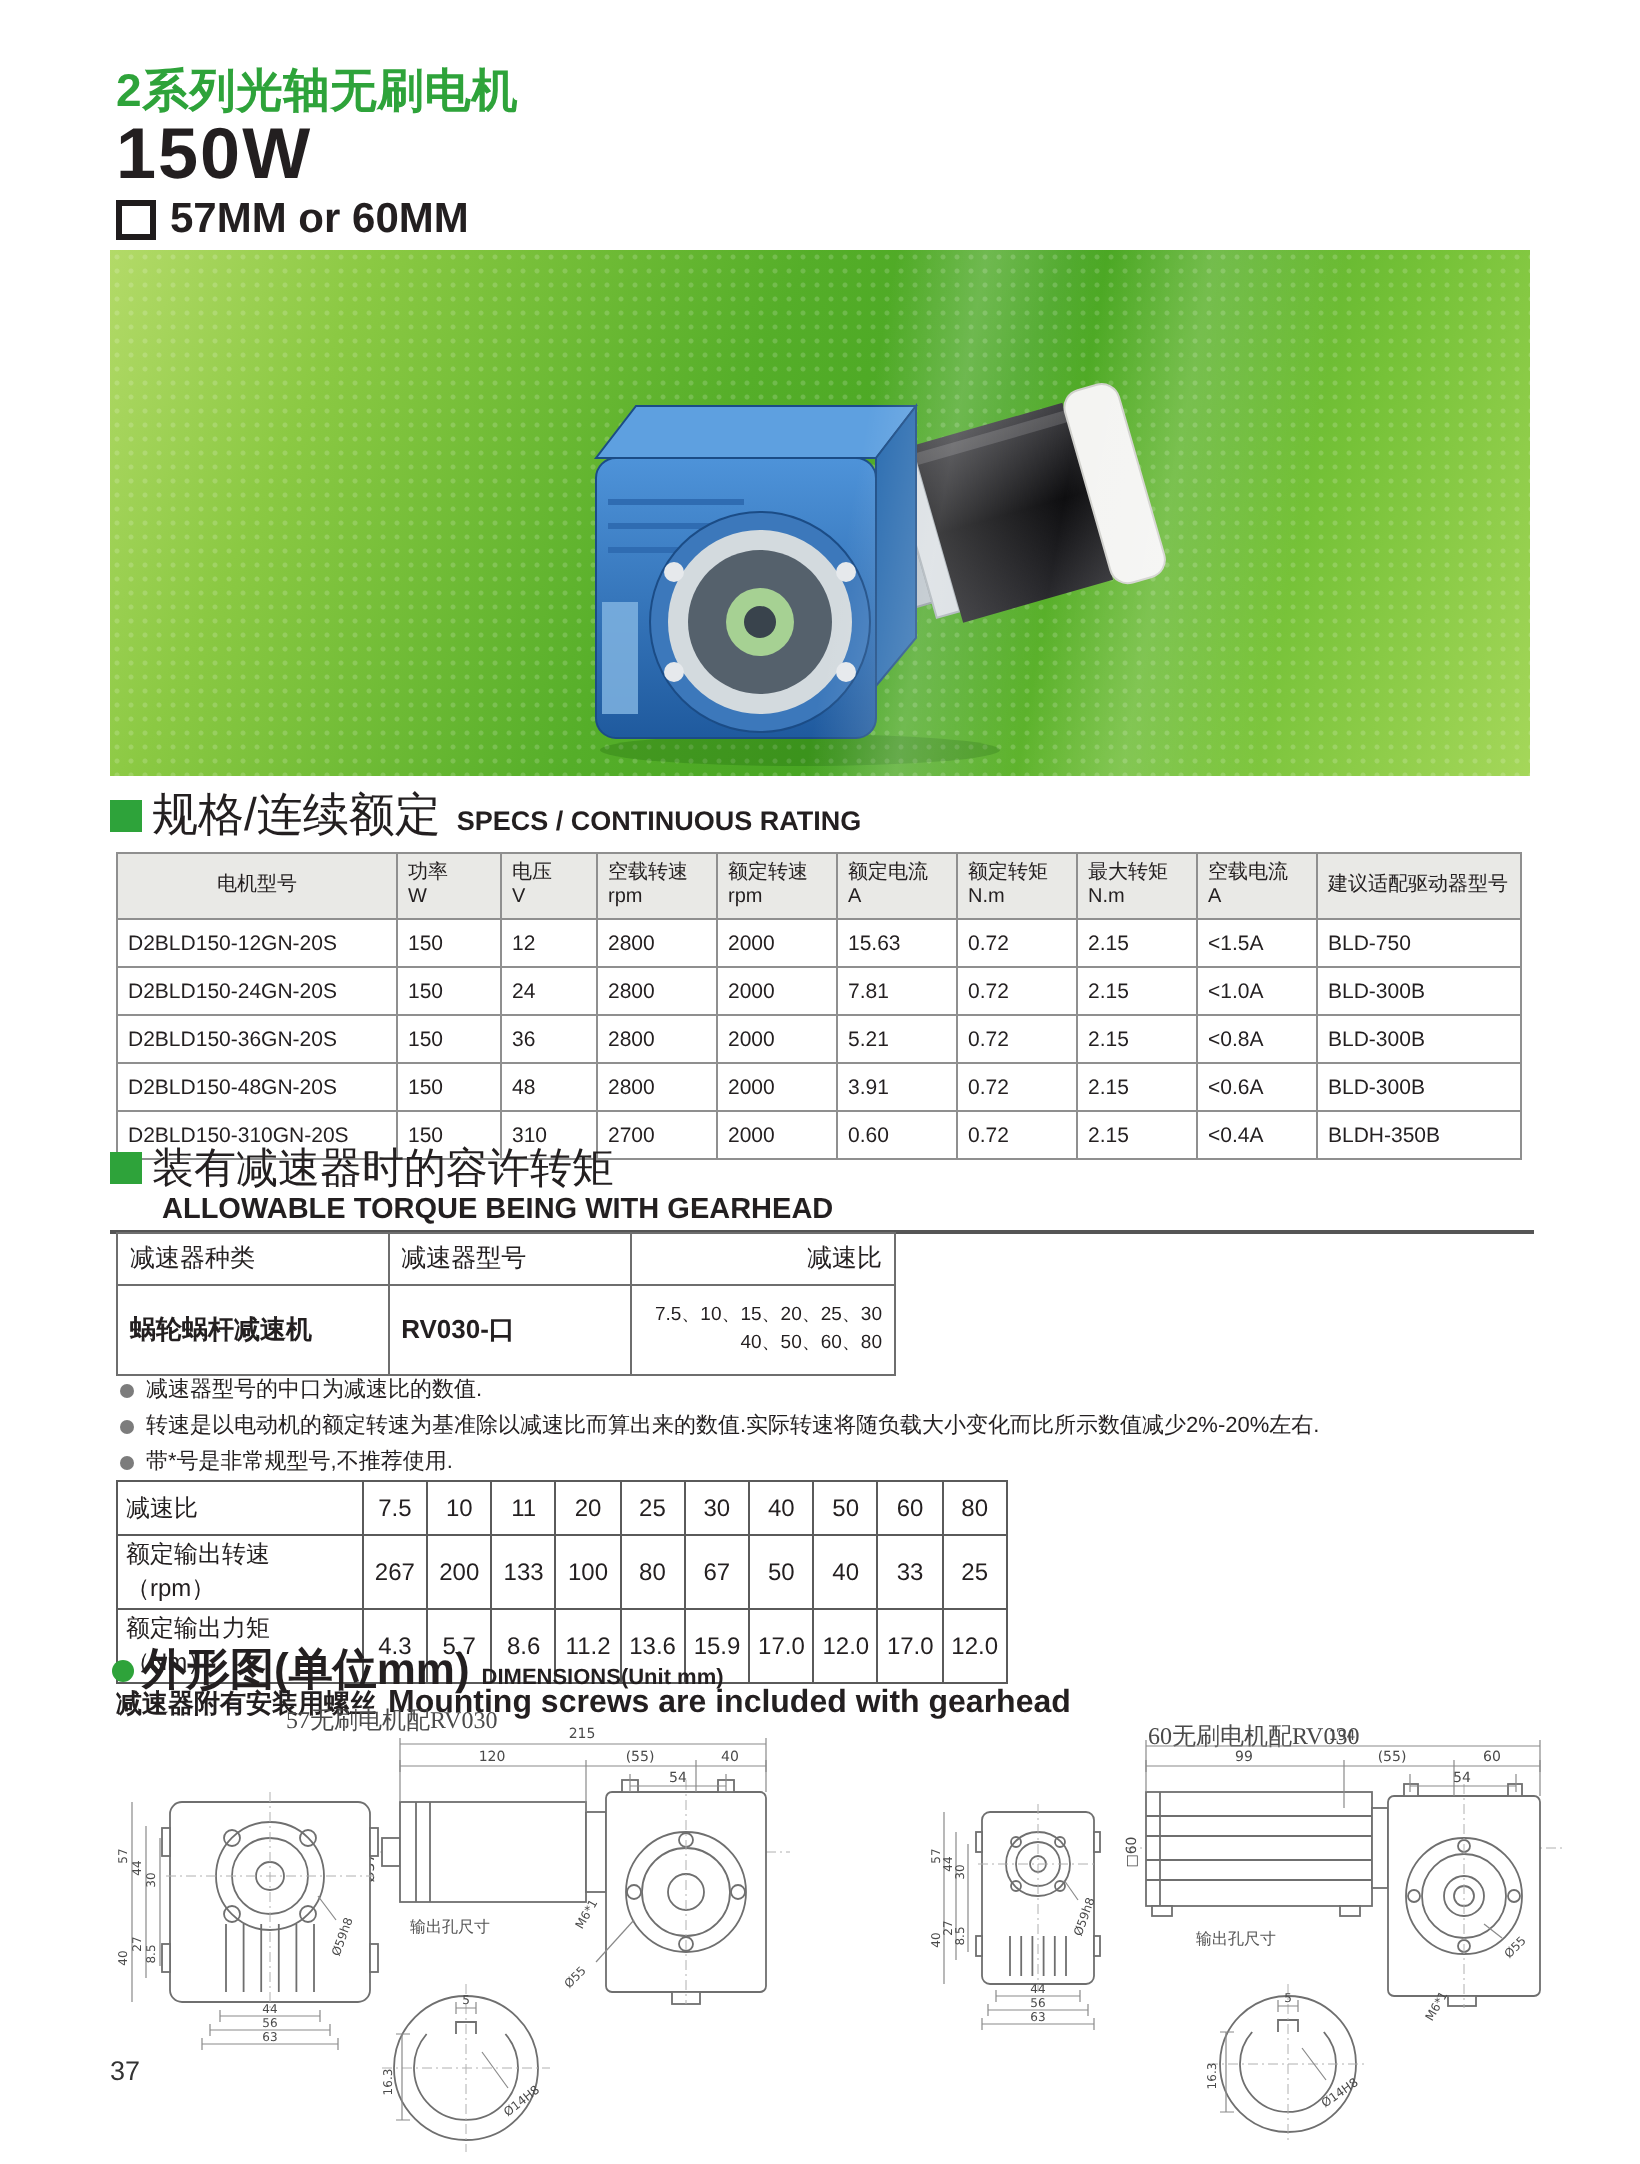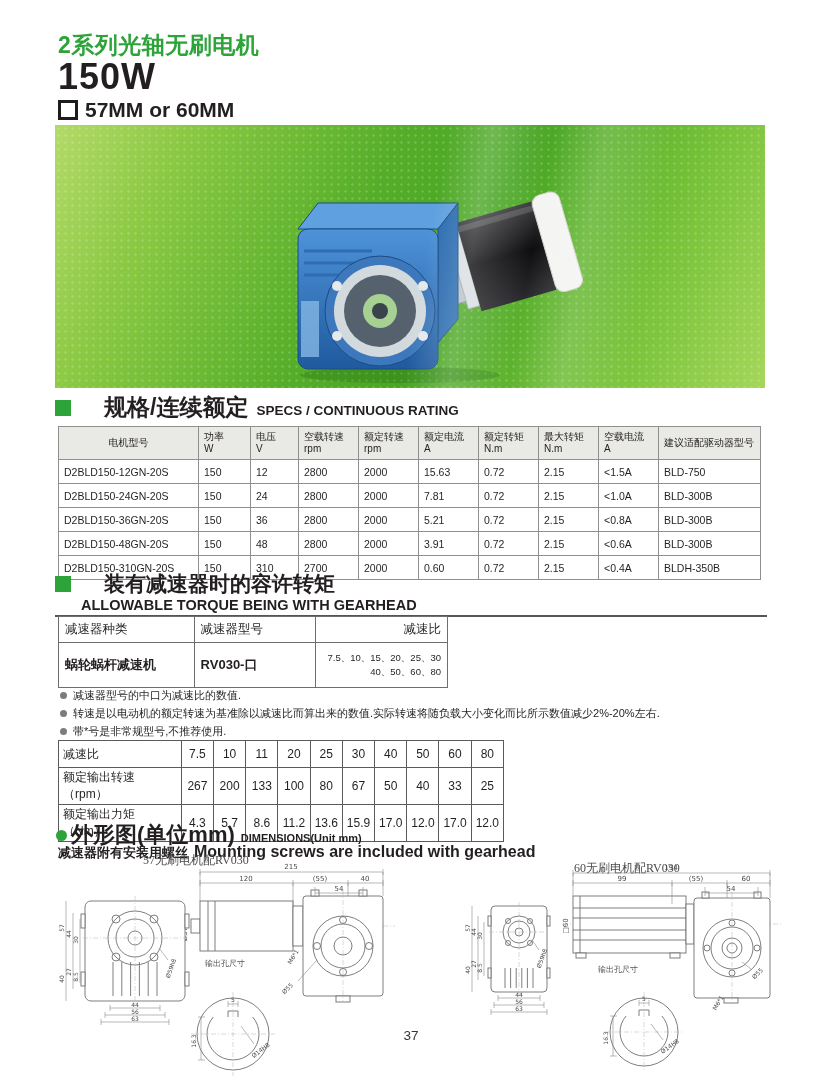--- a/index.html
+++ b/index.html
@@ -16,21 +16,21 @@
           background:linear-gradient(115deg,#b3da68 0%,#8bc943 16%,#55ae29 42%,#47a522 58%,#76c238 80%,#a5d75a 100%);}
   .banner::before{content:"";position:absolute;inset:0;
           background-image:radial-gradient(rgba(255,255,255,.30) 1px,transparent 1.5px);
           background-size:7px 7px;opacity:.55;}
   .banner::after{content:"";position:absolute;inset:0;
           background:linear-gradient(100deg,transparent 52%,rgba(255,255,255,.20) 58%,transparent 66%,rgba(255,255,255,.16) 73%,transparent 82%);}
   .product{position:absolute;left:225px;top:26px;}
   
   .sec-title{position:absolute;display:flex;align-items:baseline;}
   .sec-title .gsq{align-self:center;width:16px;height:16px;background:var(--brand-green,#2ea33a);margin-right:5px;}
-  .sec-title .cn{font-size:23px;font-weight:bold;margin-left:28px;}
+  .sec-title .cn{font-size:23px;font-weight:normal;}
   .sec-title .en{font-size:13.5px;font-weight:bold;margin-left:8px;}
   .sec2-en{position:absolute;left:81px;top:597px;font-size:14.5px;font-weight:bold;}
   
   table{border-collapse:collapse;}
   .specs{position:absolute;left:58px;top:426px;width:702px;table-layout:fixed;
          font-size:10.5px;border:1.5px solid #4a4a4a;}
   .specs th,.specs td{border:1px solid #8f8f8f;padding:1px 5px;vertical-align:middle;}
   .specs th{background:#e9e9e6;font-weight:normal;text-align:left;height:30px;font-size:10px;line-height:1.25;}
   .specs th:first-child{text-align:center;}
   .specs th:last-child{vertical-align:middle;}
@@ -62,21 +62,21 @@
   .dwg-label{position:absolute;font-family:"Liberation Serif","DejaVu Serif",serif;
              font-size:12px;color:#4a4a4a;white-space:nowrap;}
   .dwg svg{position:absolute;left:0;top:0;}
   .dwg .o{fill:#fff;stroke:#6f6f6f;stroke-width:.9;}
   .dwg .t{fill:none;stroke:#6f6f6f;stroke-width:.9;}
   .dwg .dl{stroke:#8a8a8a;stroke-width:.6;fill:none;}
   .dwg .cl{stroke:#b0b0b0;stroke-width:.5;stroke-dasharray:5 2 1 2;fill:none;}
   .dwg text{font-family:"DejaVu Sans",sans-serif;font-size:7px;fill:#4a4a4a;}
   .dwg text.s6{font-size:6px;}
   .dwg text.s8{font-size:8px;fill:#555;}
-  .page-num{position:absolute;left:55px;top:1028px;width:712px;text-align:center;font-size:13.5px;color:#333;}
+  .page-num{position:absolute;left:55px;top:1028px;width:712px;text-align:left;font-size:13.5px;color:#333;}
 </style>
 </head>
 <body>
 
 <div id="page">
 
   <div class="series-title">2系列光轴无刷电机</div>
   <div class="power">150W</div>
   <div class="framesize">
     <span class="sq"></span>

